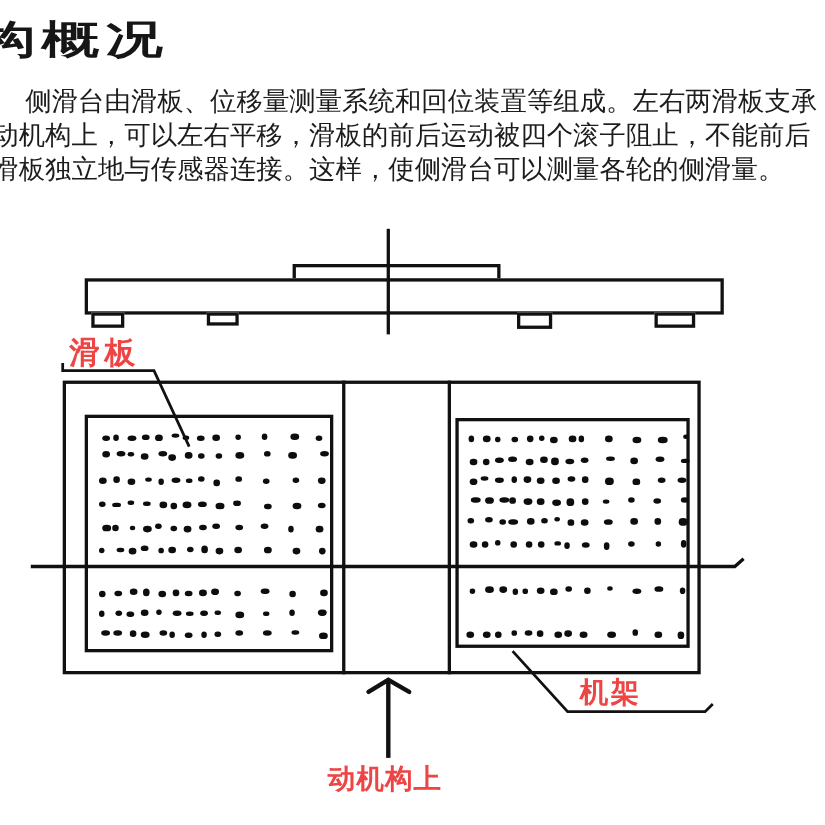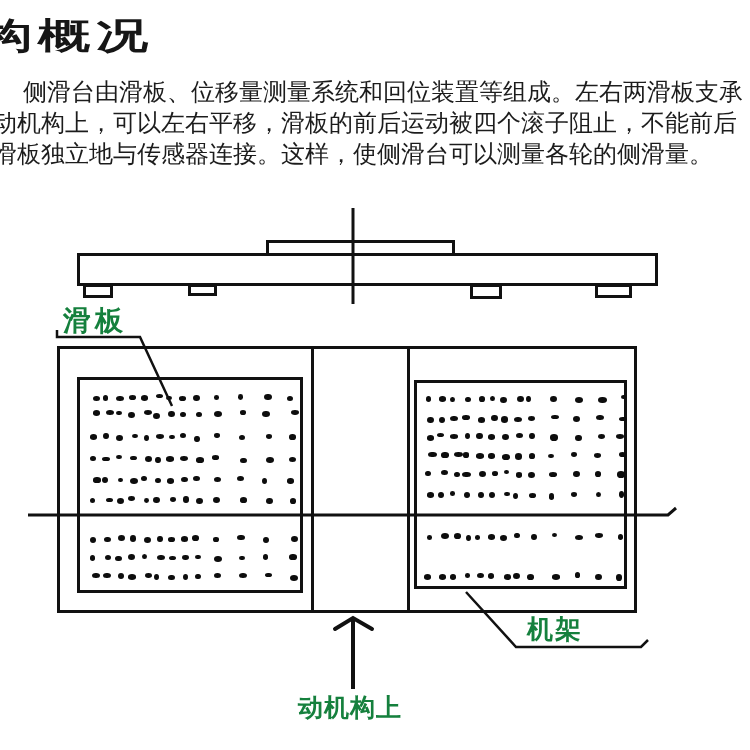--- a/index.html
+++ b/index.html
@@ -74,21 +74,21 @@
     left: 0; top: 0;
     width: 750px; height: 750px;
     pointer-events: none;
   }
 
   
   .dia-label {
     position: absolute;
     font-family: Liberation Serif, serif;
     font-weight: bold;
-    color: #15803d;
+    color: #ef4444;
     white-space: nowrap;
   }
   .lbl-slide    { left: 63px;  top: 302px; font-size: 28px; letter-spacing: 4px; }
   .lbl-frame    { left: 527px; top: 612px; font-size: 26px; letter-spacing: 2px; }
   .lbl-direction{ left: 298px; top: 691px; font-size: 25px; letter-spacing: 1px; }
 </style>
 </head>
 <body>
 
 <div class="stage">

